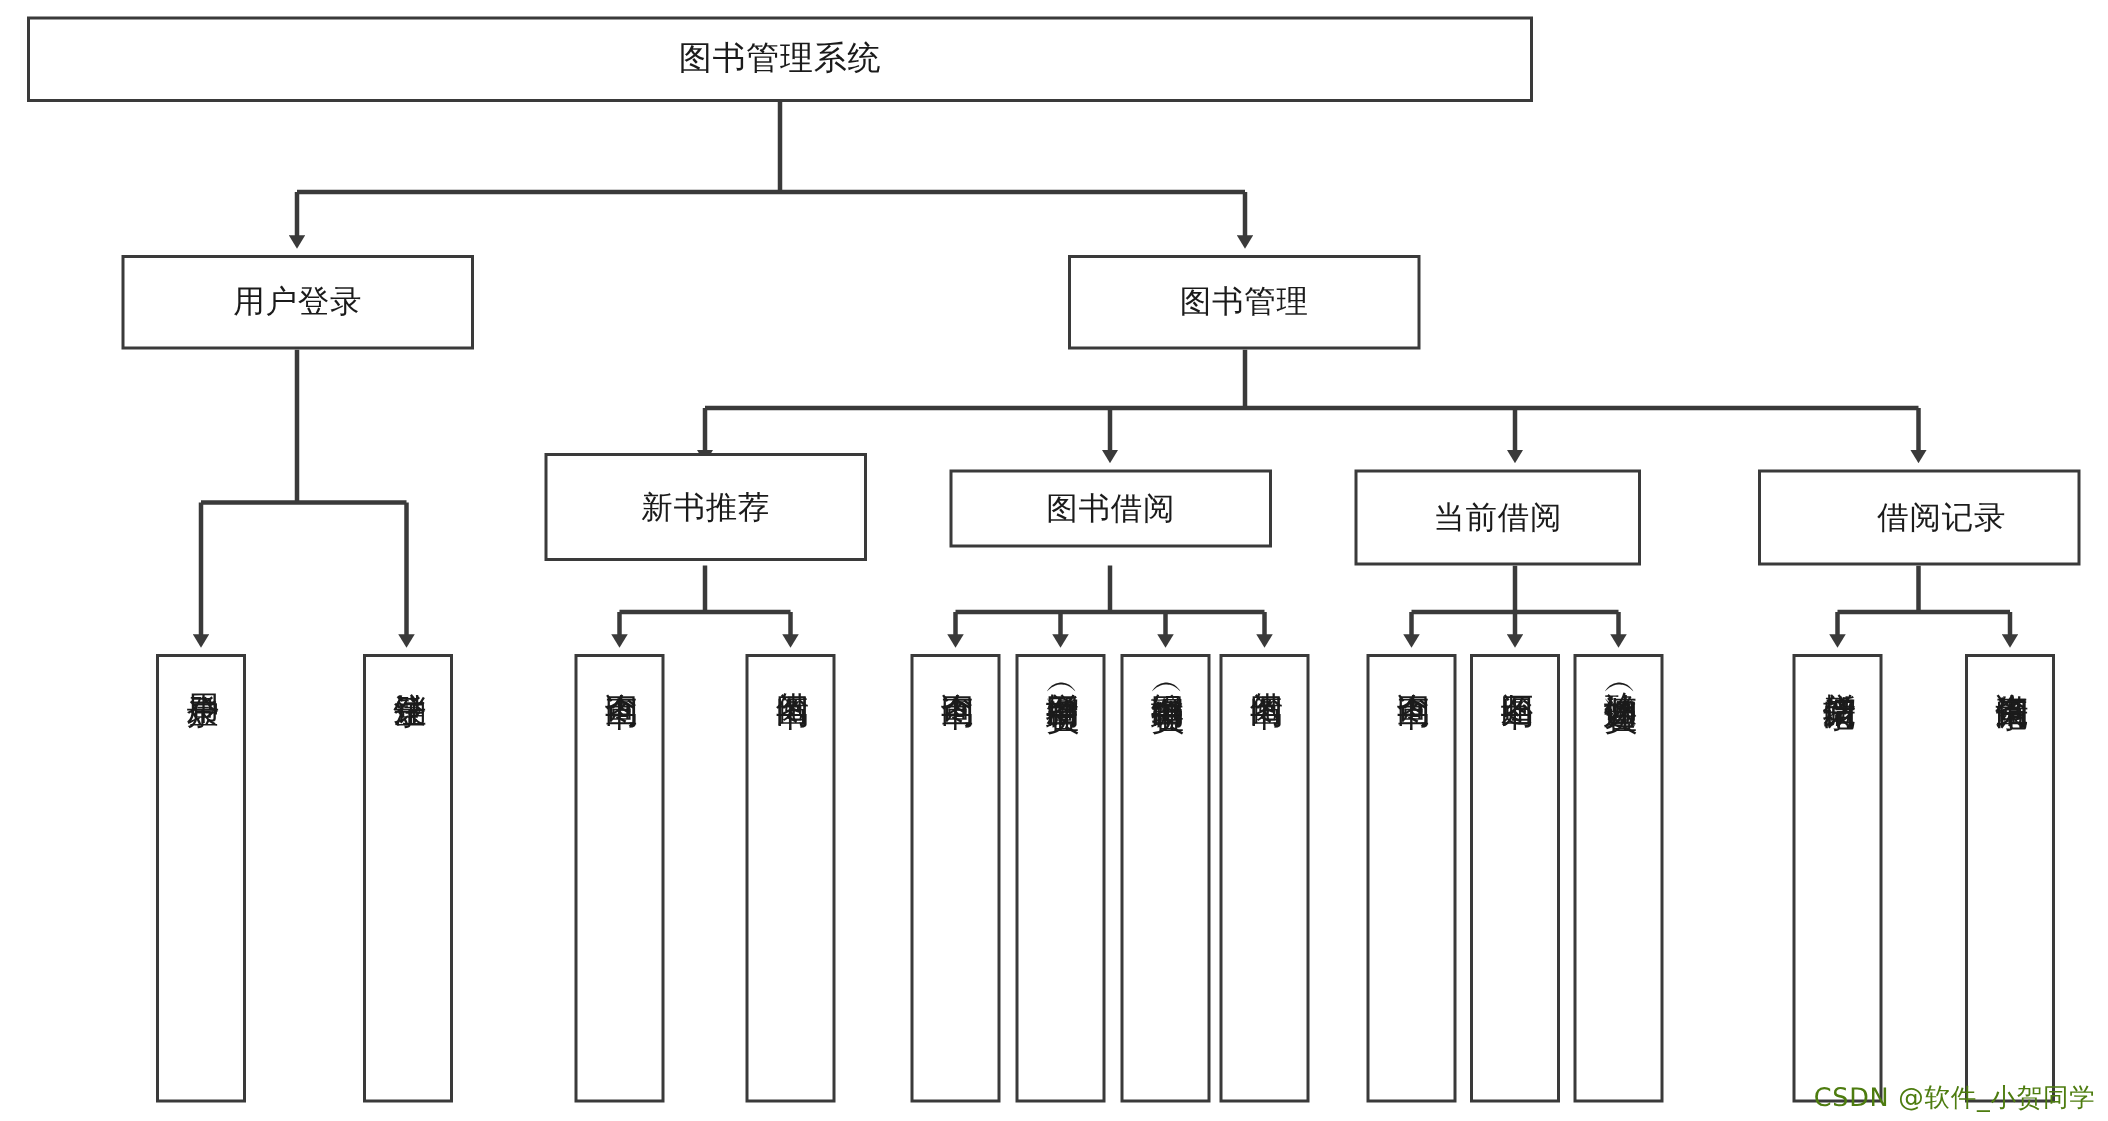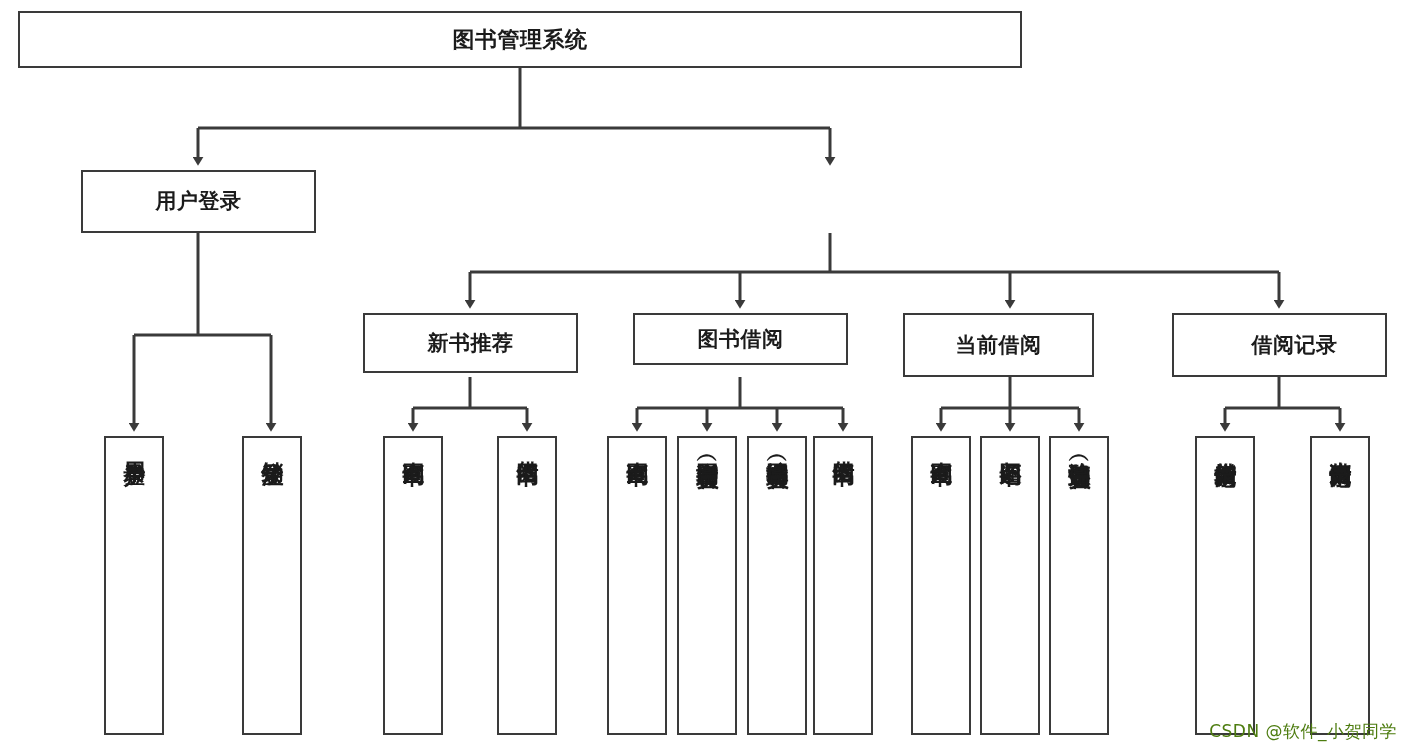--- a/index.html
+++ b/index.html
@@ -33,21 +33,20 @@
     display: flex;
     align-items: center;
     justify-content: center;
     color: #1b1b1b;
   }
   .node .lbl {
     display: block;
     text-align: right;
     line-height: 1.18;
     letter-spacing: 0.5px;
-    font-weight: bold;
   }
   .node.h .lbl {
     font-size: 21px;
     white-space: nowrap;
   }
   .node.root .lbl {
     font-size: 22px;
   }
   .node.v {
     align-items: flex-start;
@@ -130,22 +129,25 @@
     </g>
   </svg>
 
   <div class="node h root" style="left:18px; top:11px; width:1004px; height:57px;">
     <span class="lbl">图书管理系统</span>
   </div>
 
   <div class="node h" style="left:81px; top:170px; width:235px; height:63px;">
     <span class="lbl">用户登录</span>
   </div>
-
-  <div class="node h" style="left:363px; top:313px; width:215px; height:60px;">
+  <div class="node h" style="left:712px; top:170px; width:235px; height:63px;">
+    <span class="lbl">图书管理</span>
+  </div>
+
+  <div class="node h" style="left:363px; top:302px; width:215px; height:72px;">
     <span class="lbl">新书推荐</span>
   </div>
   <div class="node h" style="left:633px; top:313px; width:215px; height:52px;">
     <span class="lbl">图书借阅</span>
   </div>
   <div class="node h" style="left:903px; top:313px; width:191px; height:64px;">
     <span class="lbl">当前借阅</span>
   </div>
   <div class="node h" style="left:1172px; top:313px; width:215px; height:64px;padding-left:30px;">
     <span class="lbl">借阅记录</span>

